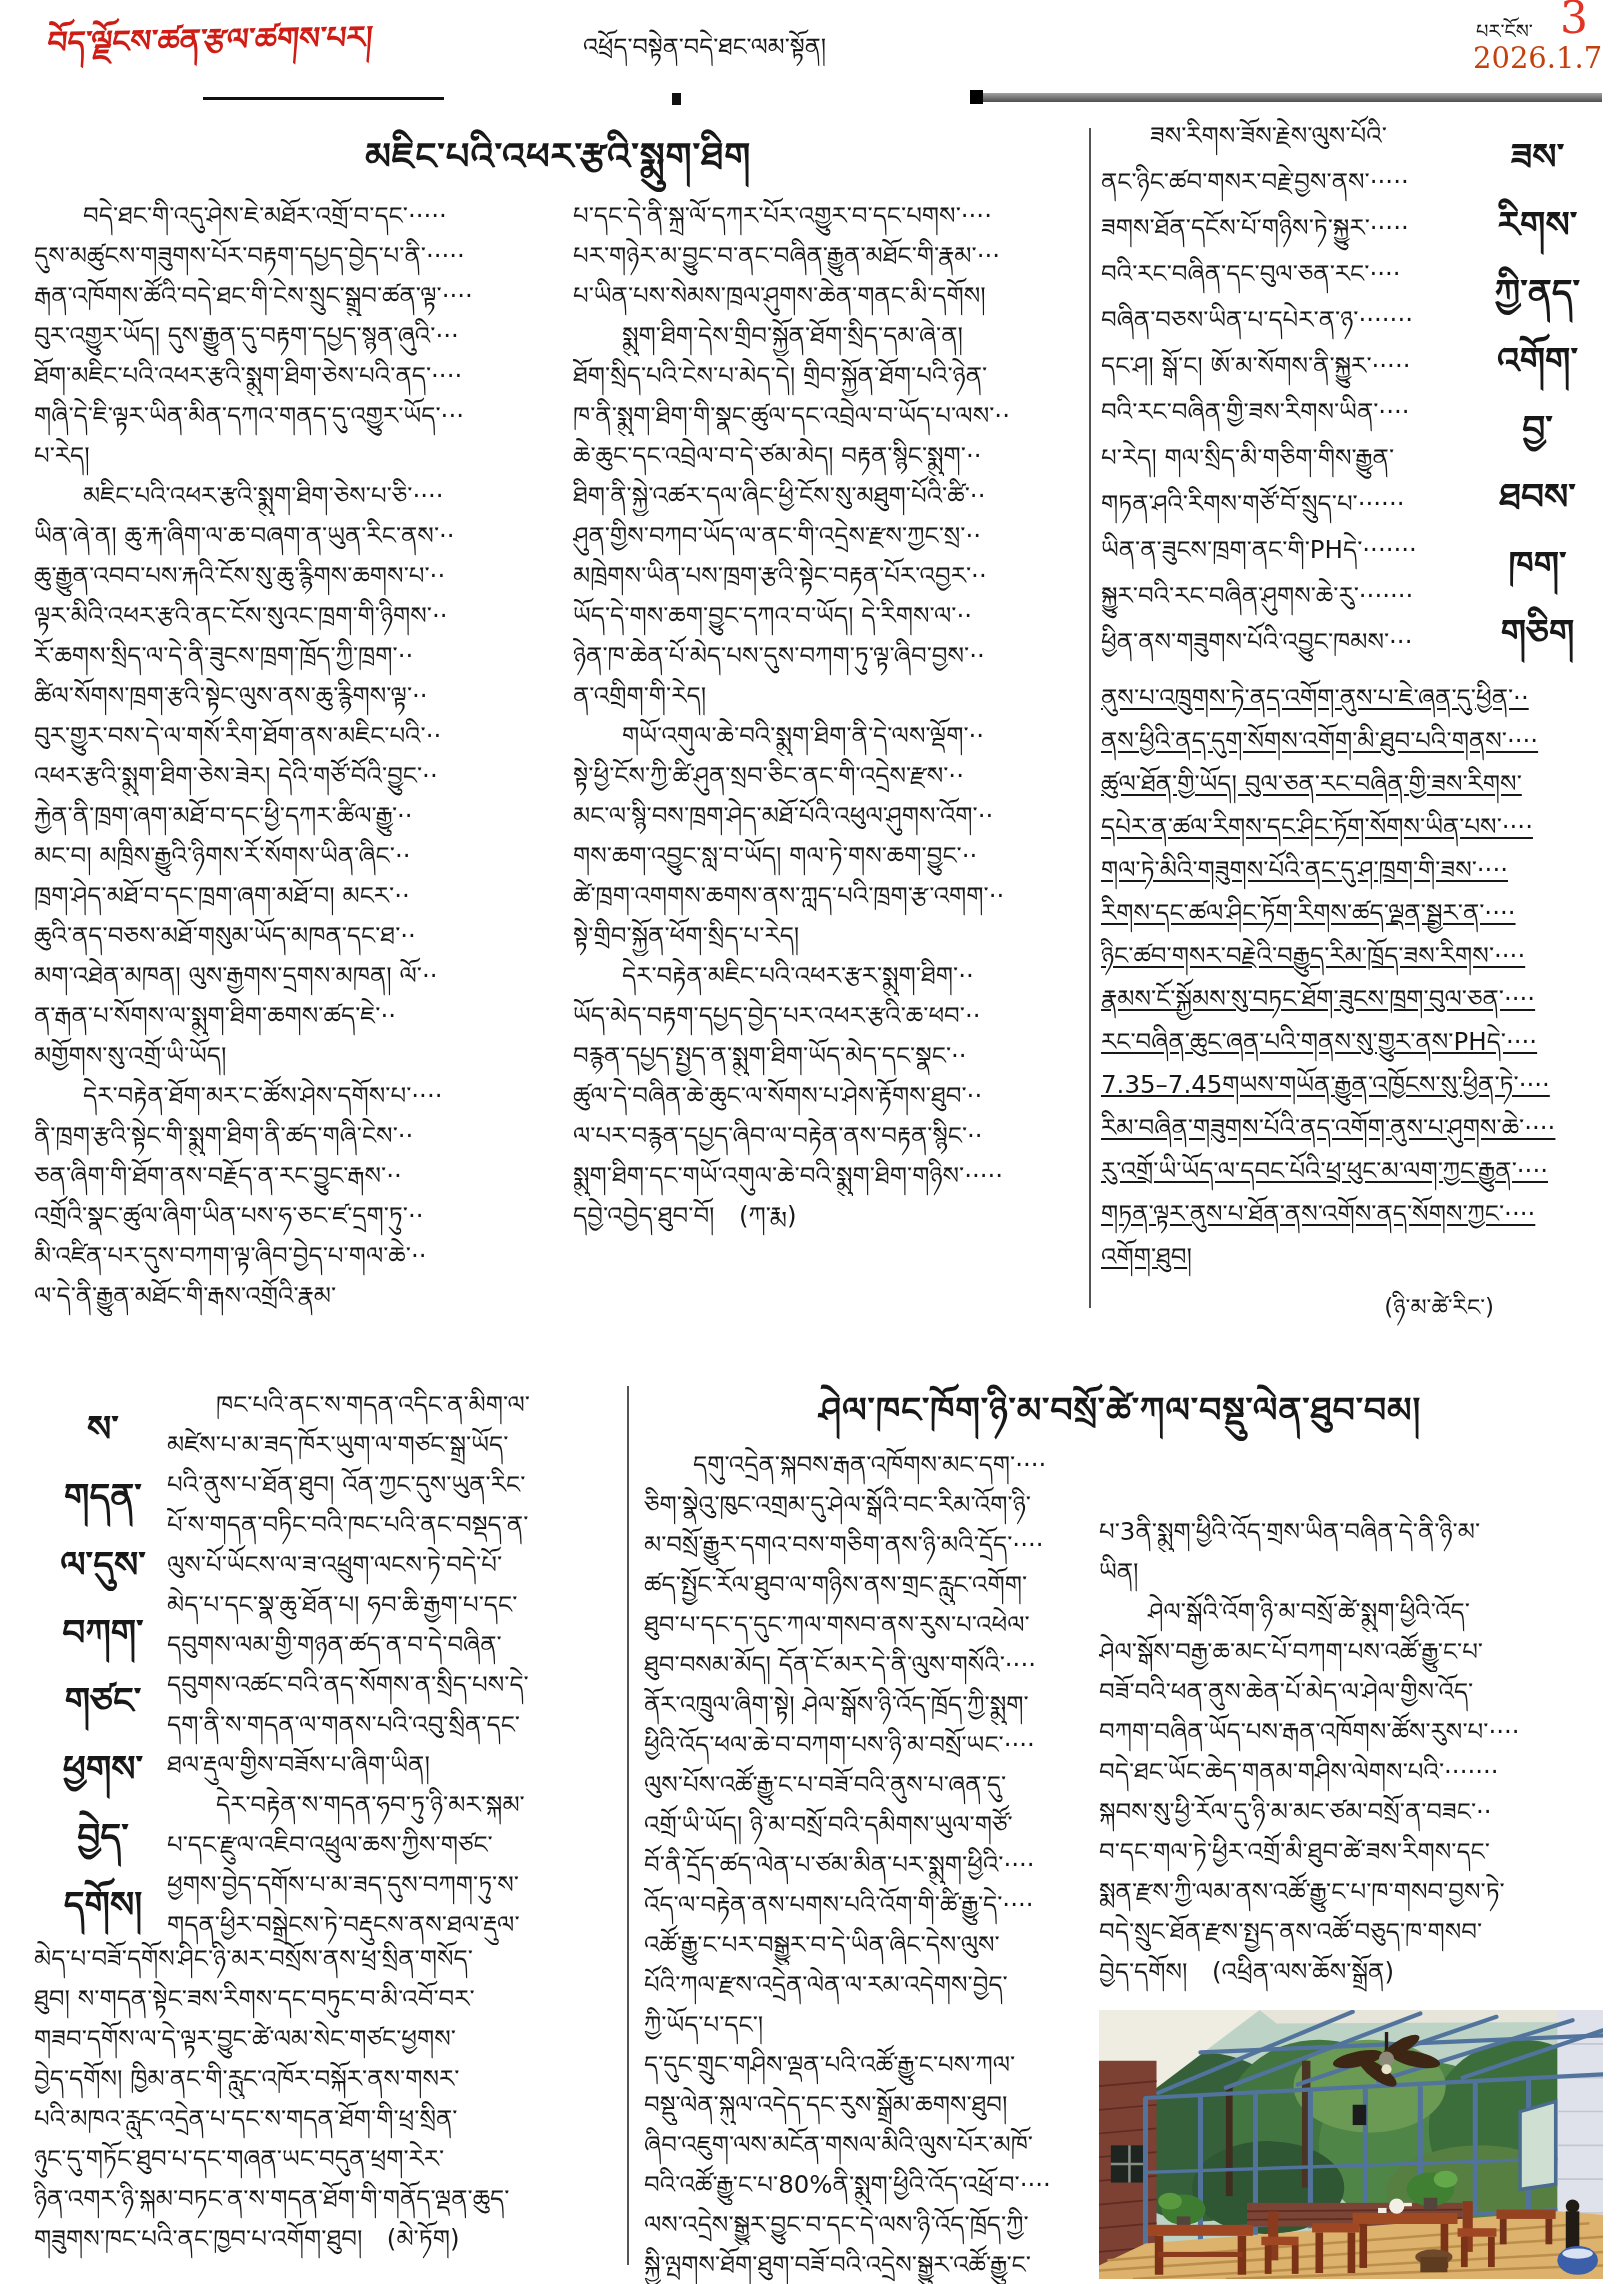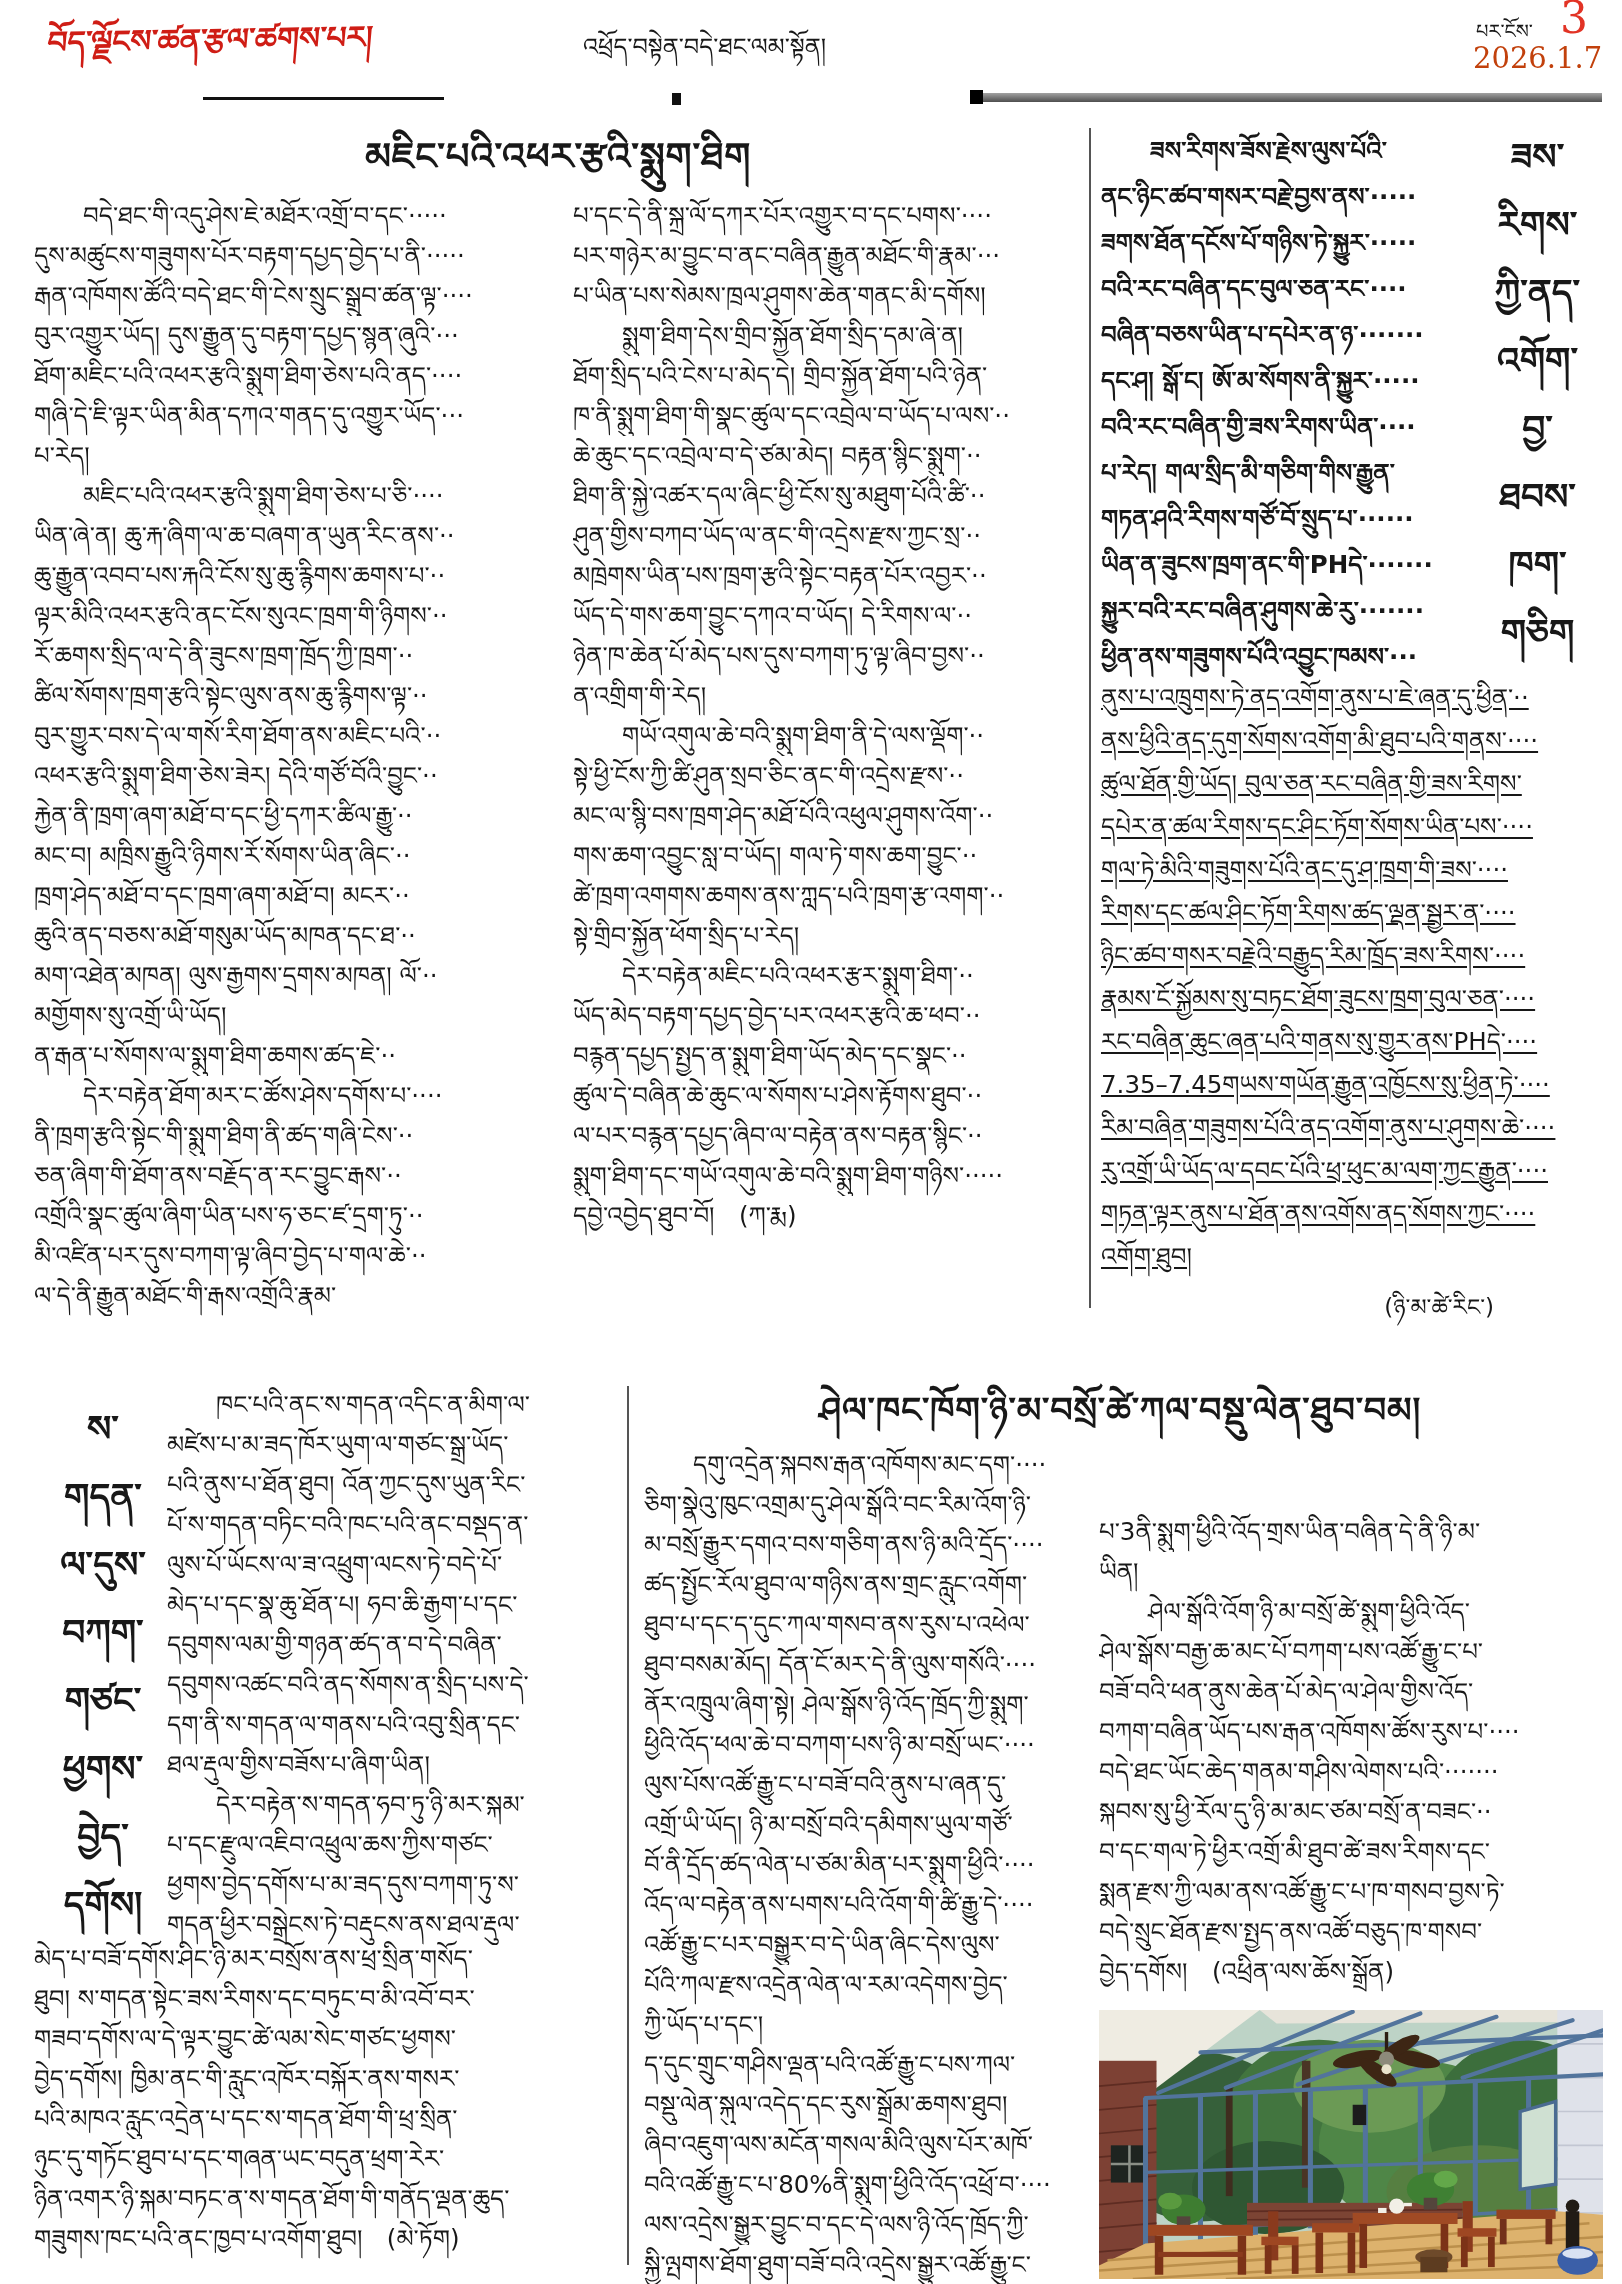--- a/index.html
+++ b/index.html
@@ -26,21 +26,21 @@
   .vword{font-size:36px;font-weight:bold;text-align:center;height:68px;line-height:68px;
          white-space:nowrap;overflow:hidden;}
   .atitle{text-align:center;font-weight:bold;letter-spacing:0.8px;white-space:nowrap;overflow:hidden;}
   
   .a1-title{position:absolute;left:34px;top:115px;width:1048px;font-size:37px;}
   .a1-col1{position:absolute;left:34px;top:196px;width:521px;}
   .a1-col2{position:absolute;left:573px;top:196px;width:512px;}
   
   .vrule-top{position:absolute;left:1089px;top:128px;width:1.7px;height:1180px;background:#555;}
   .a2-vtitle{position:absolute;left:1474px;top:123px;width:127px;}
-  .a2-narrow{position:absolute;left:1101px;top:128px;width:369px;font-weight:bold;}
+  .a2-narrow{position:absolute;left:1101px;top:113px;width:369px;}
   .a2-full{position:absolute;left:1101px;top:676px;width:501px;text-decoration:underline;}
   .a2-sig{position:absolute;left:1101px;top:1281px;width:393px;text-align:right;font-size:23px;}
   
   .a3-vtitle{position:absolute;left:44px;top:1395px;width:118px;}
   .a3-narrow{position:absolute;left:167px;top:1385px;width:397px;}
   .a3-full{position:absolute;left:34px;top:1939px;width:534px;}
   
   .vrule-bottom{position:absolute;left:627px;top:1386px;width:1.7px;height:879px;background:#555;}
   .a4-title{position:absolute;left:638px;top:1371px;width:964px;font-size:35px;}
   .a4-colA{position:absolute;left:644px;top:1445px;width:443px;}
@@ -77,22 +77,22 @@
       <div class="bline">ལྟར་མིའི་འཕར་རྩའི་ནང་ངོས་སུའང་ཁྲག་གི་ཉིགས་··</div>
       <div class="bline">རོ་ཆགས་སྲིད་ལ་དེ་ནི་ཟུངས་ཁྲག་ཁྲོད་ཀྱི་ཁྲག་··</div>
       <div class="bline">ཚིལ་སོགས་ཁྲག་རྩའི་སྟེང་ལུས་ནས་ཆུ་རྙིགས་ལྟ་··</div>
       <div class="bline">བུར་གྱུར་བས་དེ་ལ་གསོ་རིག་ཐོག་ནས་མཇིང་པའི་··</div>
       <div class="bline">འཕར་རྩའི་སྨུག་ཐིག་ཅེས་ཟེར། དེའི་གཙོ་བོའི་བྱུང་··</div>
       <div class="bline">རྐྱེན་ནི་ཁྲག་ཞག་མཐོ་བ་དང་ཕྱི་དཀར་ཚིལ་རྒྱུ་··</div>
       <div class="bline">མང་བ། མཁྲིས་རྒྱུའི་ཉིགས་རོ་སོགས་ཡིན་ཞིང་··</div>
       <div class="bline">ཁྲག་ཤེད་མཐོ་བ་དང་ཁྲག་ཞག་མཐོ་བ། མངར་··</div>
       <div class="bline">ཆུའི་ནད་བཅས་མཐོ་གསུམ་ཡོད་མཁན་དང་ཐ་··</div>
       <div class="bline">མག་འཐེན་མཁན། ལུས་རྒྱགས་དྲགས་མཁན། ལོ་··</div>
+      <div class="bline">ན་རྒན་པ་སོགས་ལ་སྨུག་ཐིག་ཆགས་ཚད་ཇེ་··</div>
       <div class="bline">མགྱོགས་སུ་འགྲོ་ཡི་ཡོད།</div>
-      <div class="bline">ན་རྒན་པ་སོགས་ལ་སྨུག་ཐིག་ཆགས་ཚད་ཇེ་··</div>
       <div class="bline">  དེར་བརྟེན་ཐོག་མར་ང་ཚོས་ཤེས་དགོས་པ་····</div>
       <div class="bline">ནི་ཁྲག་རྩའི་སྟེང་གི་སྨུག་ཐིག་ནི་ཚད་གཞི་ངེས་··</div>
       <div class="bline">ཅན་ཞིག་གི་ཐོག་ནས་བརྗོད་ན་རང་བྱུང་རྒས་··</div>
       <div class="bline">འགྲོའི་སྣང་ཚུལ་ཞིག་ཡིན་པས་ཧ་ཅང་ཛ་དྲག་ཏུ་··</div>
       <div class="bline">མི་འཛིན་པར་དུས་བཀག་ལྟ་ཞིབ་བྱེད་པ་གལ་ཆེ་··</div>
       <div class="bline">ལ་དེ་ནི་རྒྱུན་མཐོང་གི་རྒས་འགྲོའི་རྣམ་</div>
     </div>
   <div class="a1-col2">
       <div class="bline">པ་དང་དེ་ནི་སྐྲ་ལོ་དཀར་པོར་འགྱུར་བ་དང་པགས་····</div>
       <div class="bline">པར་གཉེར་མ་བྱུང་བ་ནང་བཞིན་རྒྱུན་མཐོང་གི་རྣམ་···</div>

